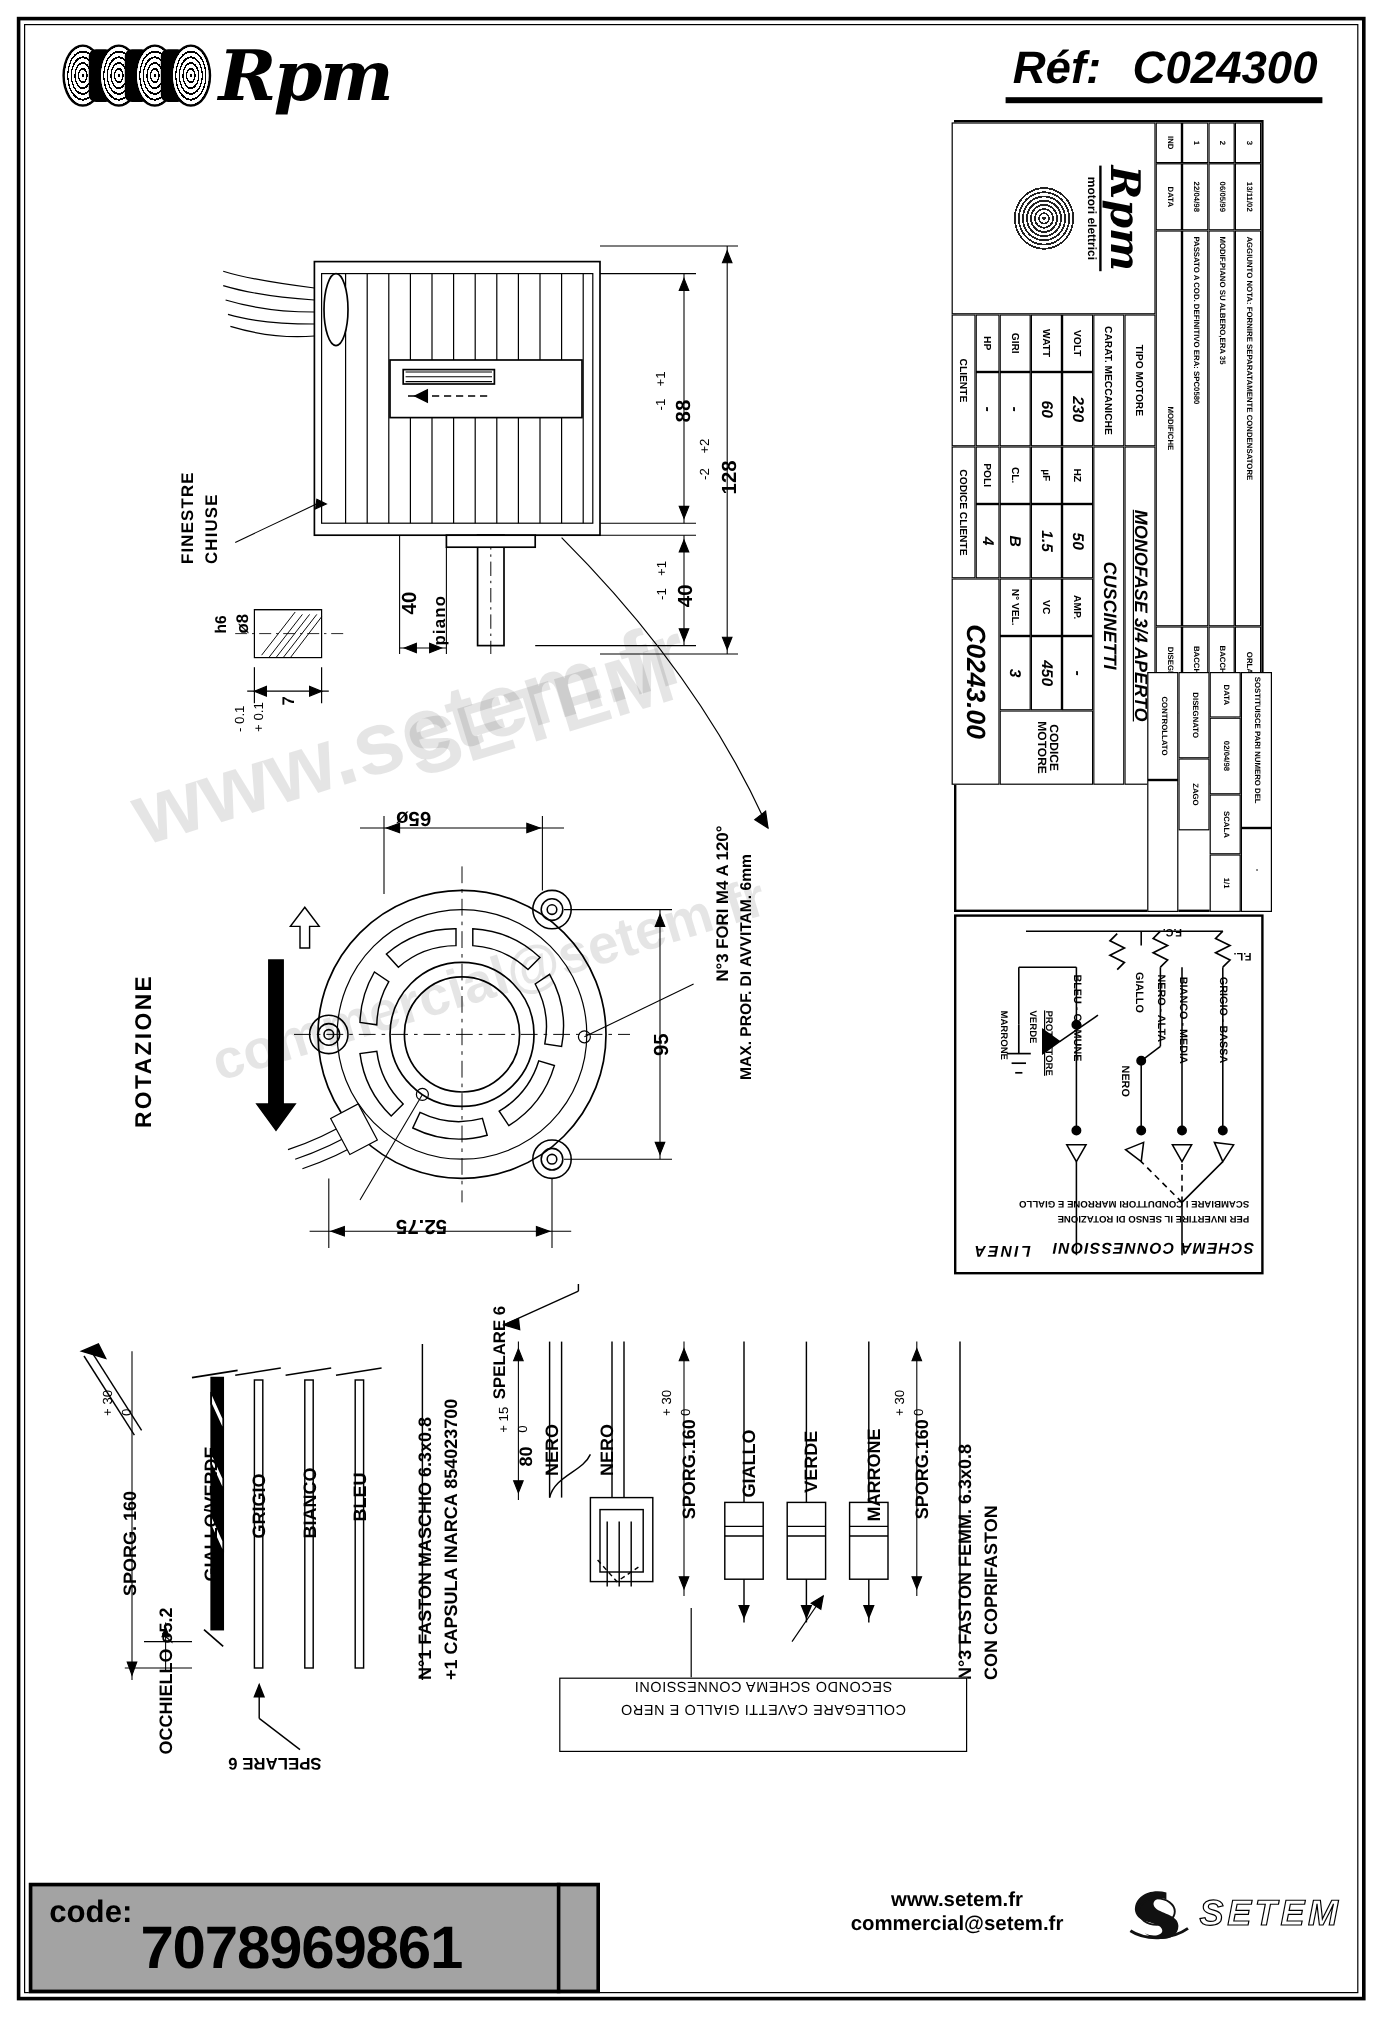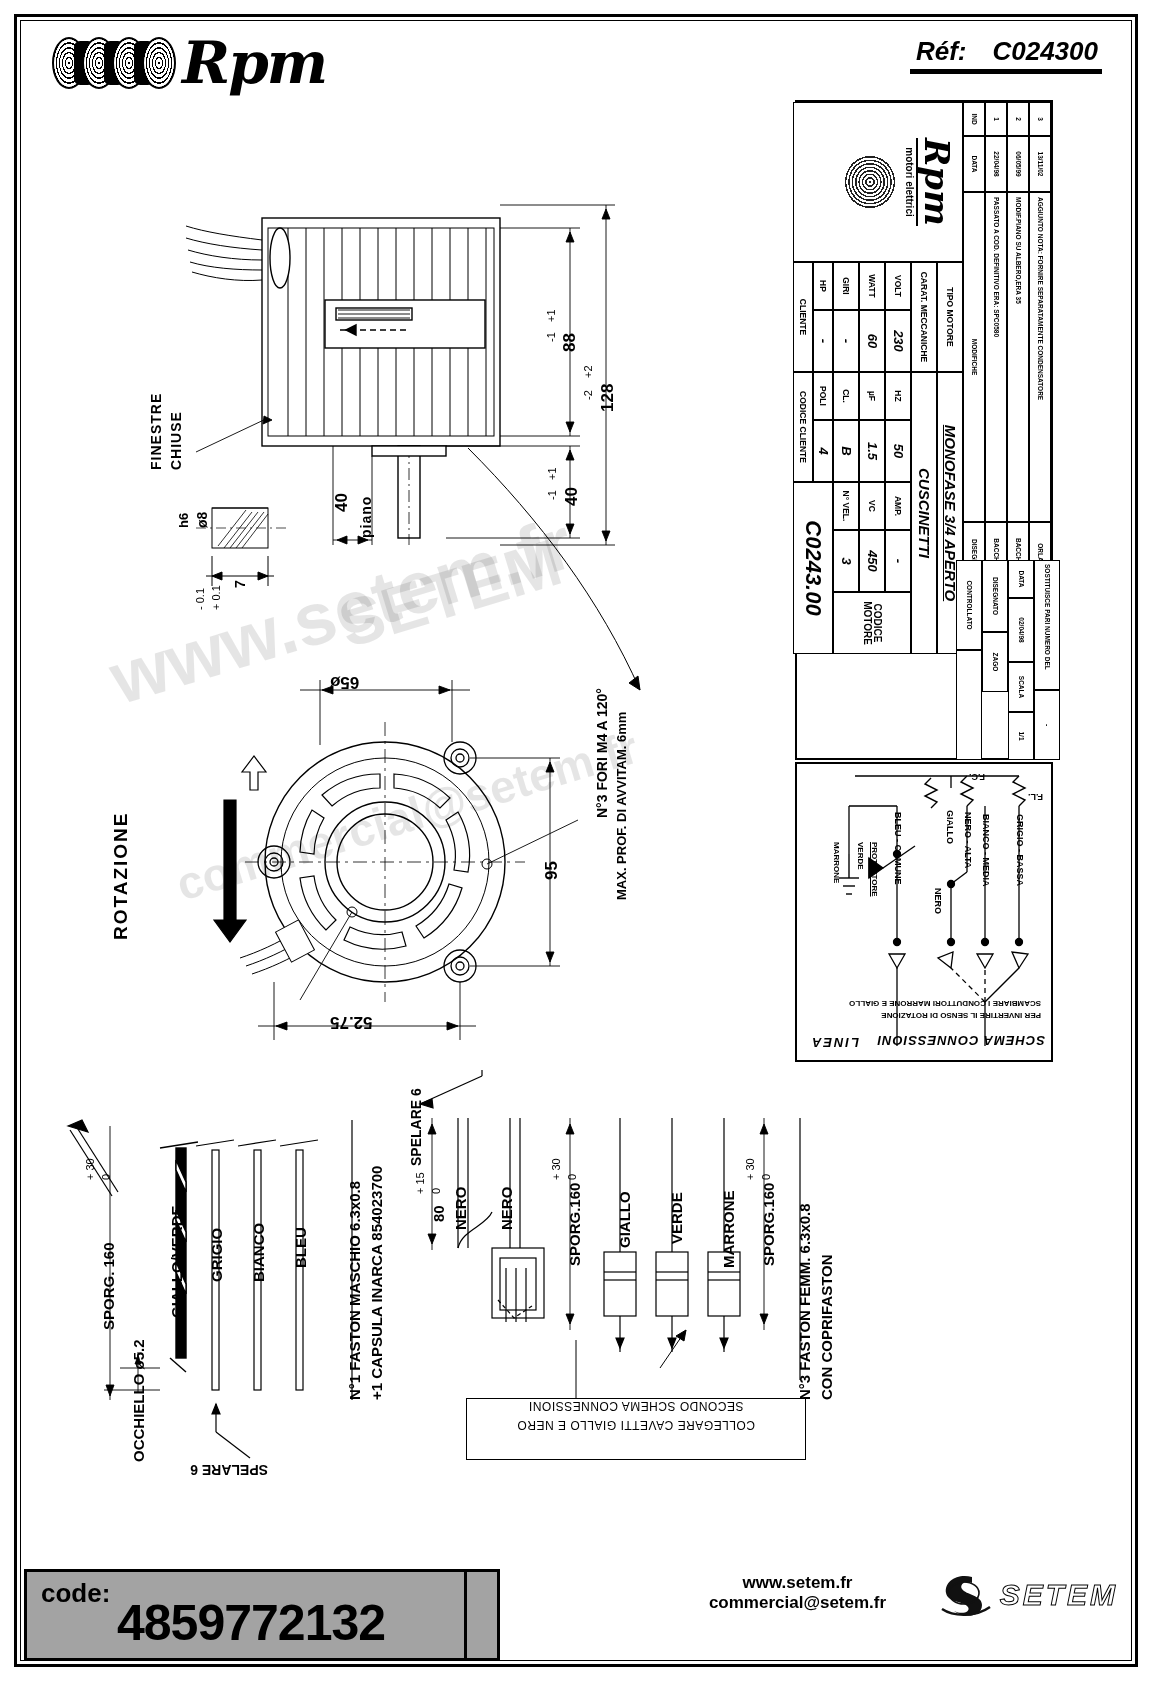--- a/index.html
+++ b/index.html
@@ -36,21 +36,21 @@
   }
   .coil.solidblk{background:#000;width:16px;height:40px;border-radius:6px;}
   .rpm-word{
     font-family:"DejaVu Serif", serif;
     font-style:italic;font-weight:bold;font-size:58px;
     letter-spacing:-2px;margin-left:18px;line-height:1;
   }
   .ref-box{position:absolute;right:28px;top:14px;text-align:right;}
   .ref-line{
     font-family:"Liberation Sans", sans-serif;
-    font-style:italic;font-weight:bold;font-size:26px;
+    font-style:italic;font-weight:bold;font-size:38px;
     border-bottom:5px solid #000;padding:0 4px 2px 6px;display:inline-block;
     letter-spacing:0px;
   }
   .ref-line .rf{margin-right:26px;}
 
   
   .t{position:absolute;font-family:"Liberation Sans", sans-serif;white-space:nowrap;}
   .r90{transform-origin:0 0;transform:rotate(-90deg);}
   .bold{font-weight:bold;}
   .ital{font-style:italic;}
@@ -675,21 +675,21 @@
   <div class="note-box" style="left:466px;top:1398px;width:340px;height:62px;">
     <div style="transform:rotate(180deg);padding-top:9px;">
       <div style="font-size:12px;letter-spacing:0.5px;">COLLEGARE CAVETTI GIALLO E NERO</div>
       <div style="font-size:12px;letter-spacing:0.5px;margin-top:5px;">SECONDO SCHEMA CONNESSIONI</div>
     </div>
   </div>
 
   <div class="footer">
     <div class="code-box">
       <div class="code-lbl">code:</div>
-      <div class="code-num">4859772132</div>
+      <div class="code-num">7078969861</div>
     </div>
     <div class="contact">
       <div class="c-web">www.setem.fr</div>
       <div class="c-mail">commercial@setem.fr</div>
       <div class="setem-logo">
         <svg width="62" height="48" viewBox="0 0 62 48">
           <path d="M34 6 C 20 2, 6 10, 8 22 C 10 32, 26 30, 30 36 C 33 41, 24 44, 16 40
                    C 26 48, 44 46, 44 34 C 44 24, 28 24, 24 18 C 21 13, 28 9, 34 12 Z" fill="#111"></path>
           <ellipse cx="26" cy="22" rx="15" ry="11" fill="none" stroke="#111" stroke-width="1.6"></ellipse>
           <path d="M4 38 C 16 46, 38 46, 52 36" fill="none" stroke="#111" stroke-width="2.4"></path>

